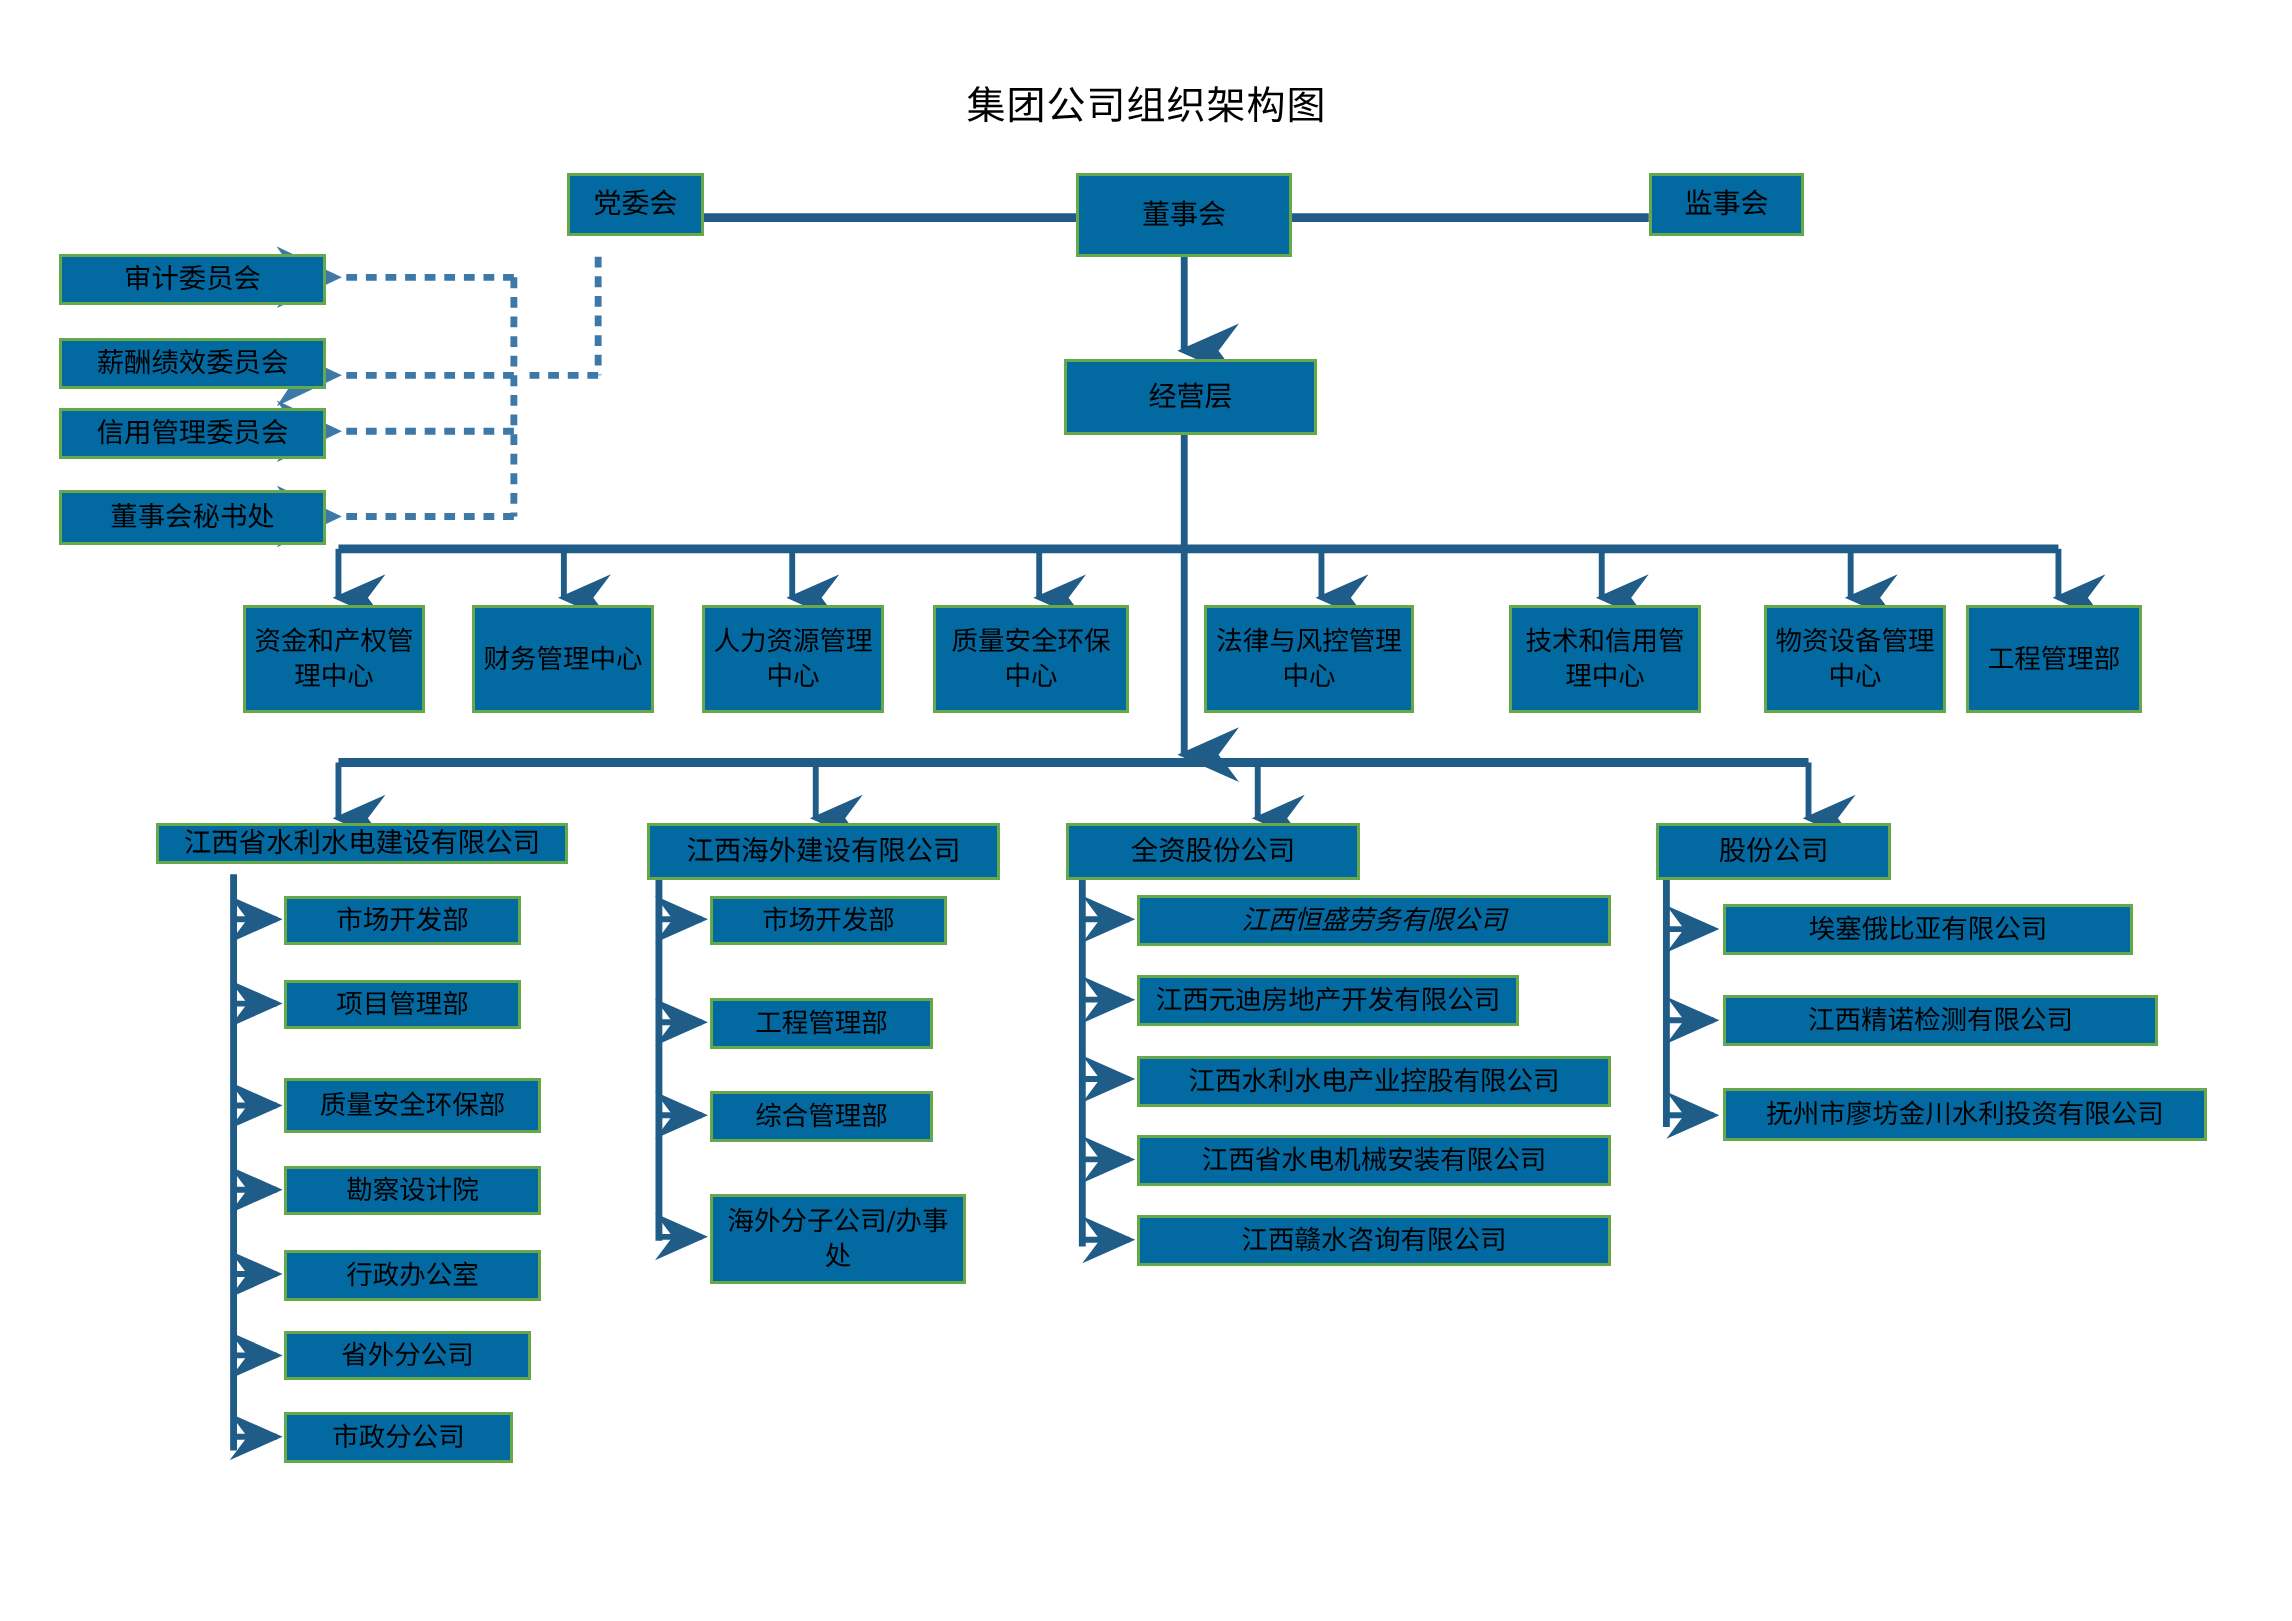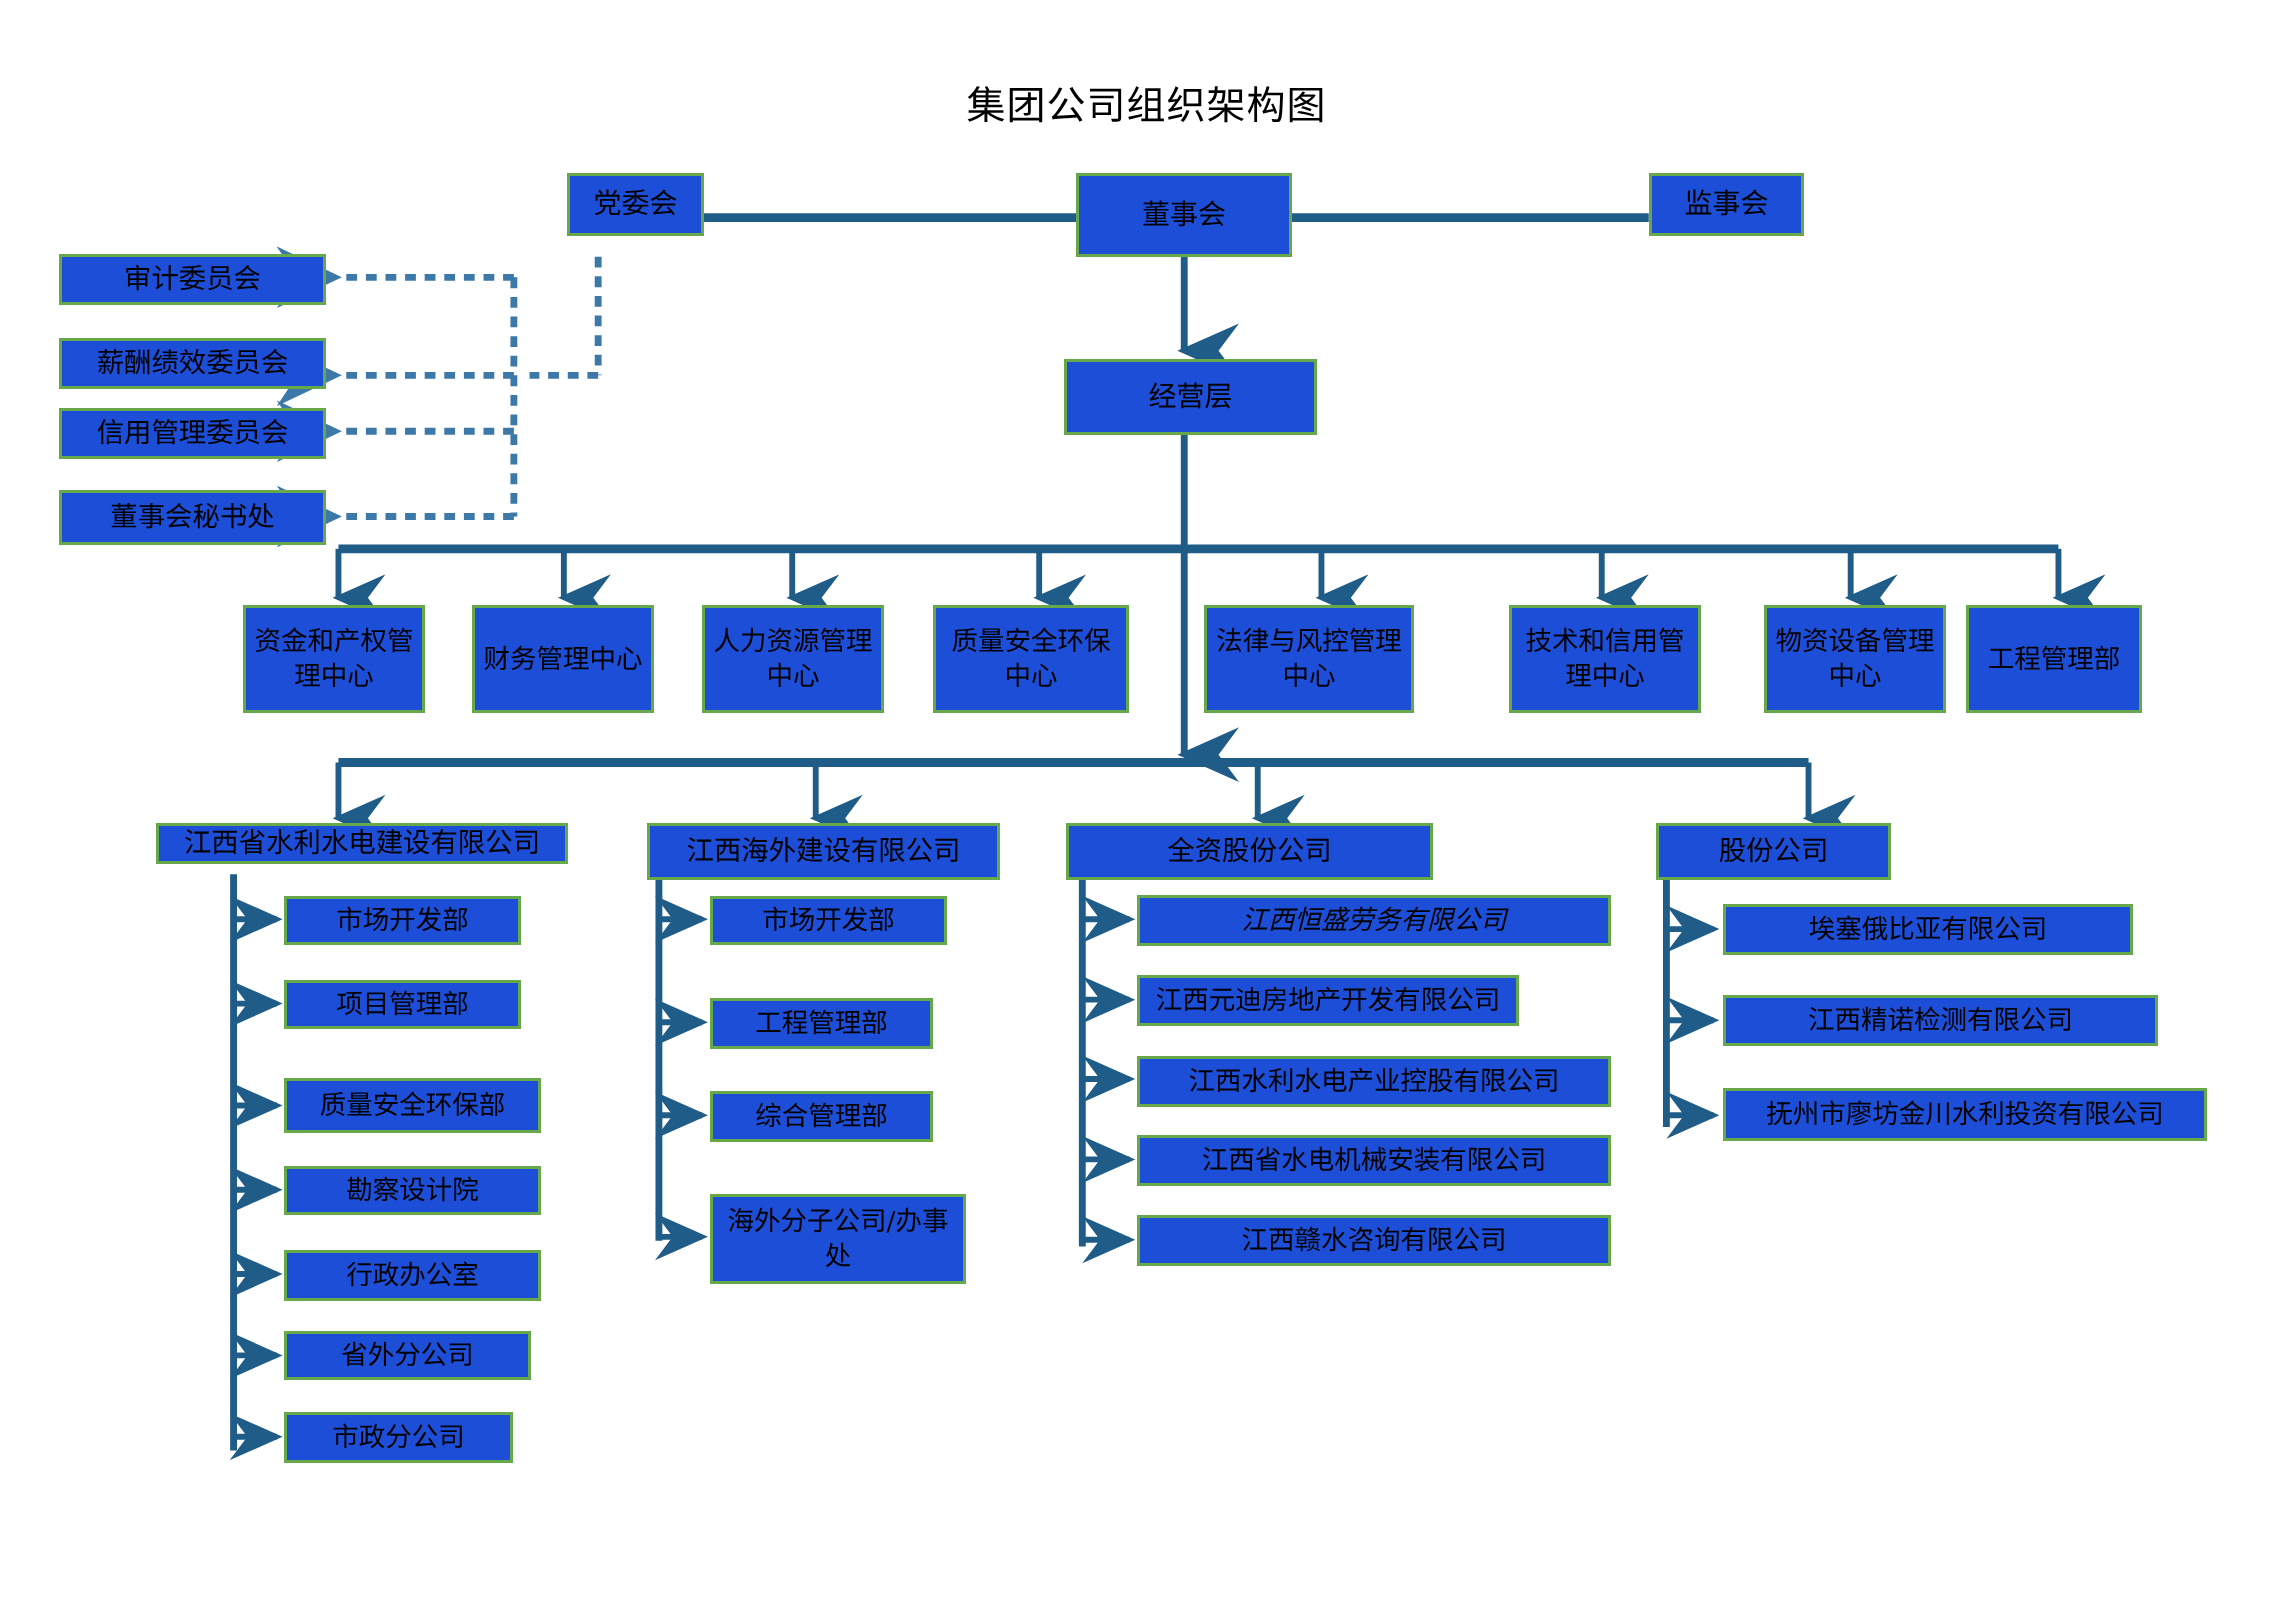--- a/index.html
+++ b/index.html
@@ -19,21 +19,21 @@
     position:absolute;
     left:0;top:0;
     width:2293px;
     height:1621px;
     pointer-events:none;
   }
   .node{
     position:absolute;
     box-sizing:border-box;
     border:3.9px solid #66A84A;
-    background:#1d4ed8;
+    background:#0369a1;
     display:flex;
     align-items:center;
     justify-content:flex-end;
     text-align:center;
     line-height:1.32;
     color:#000;
     z-index:3;
     padding:2px 3.9px;
   }
   .node span{display:block;width:100%;}
@@ -199,21 +199,21 @@
   <div class="node f-ctr" style="left:1966px; top:605px; width:176px; height:108px;">
     <span>工程管理部</span>
   </div>
 
   <div class="node f-sub" style="left:156px; top:823px; width:412px; height:41px;">
     <span>江西省水利水电建设有限公司</span>
   </div>
   <div class="node f-sub" style="left:647px; top:823px; width:353px; height:57px;">
     <span>江西海外建设有限公司</span>
   </div>
-  <div class="node f-sub" style="left:1066px; top:823px; width:367px; height:57px;">
+  <div class="node f-sub" style="left:1066px; top:823px; width:294px; height:57px;">
     <span>全资股份公司</span>
   </div>
   <div class="node f-sub" style="left:1656px; top:823px; width:235px; height:57px;">
     <span>股份公司</span>
   </div>
 
   <div class="node f-dept" style="left:284px; top:896px; width:237px; height:49px;">
     <span>市场开发部</span>
   </div>
   <div class="node f-dept" style="left:284px; top:980px; width:237px; height:49px;">

